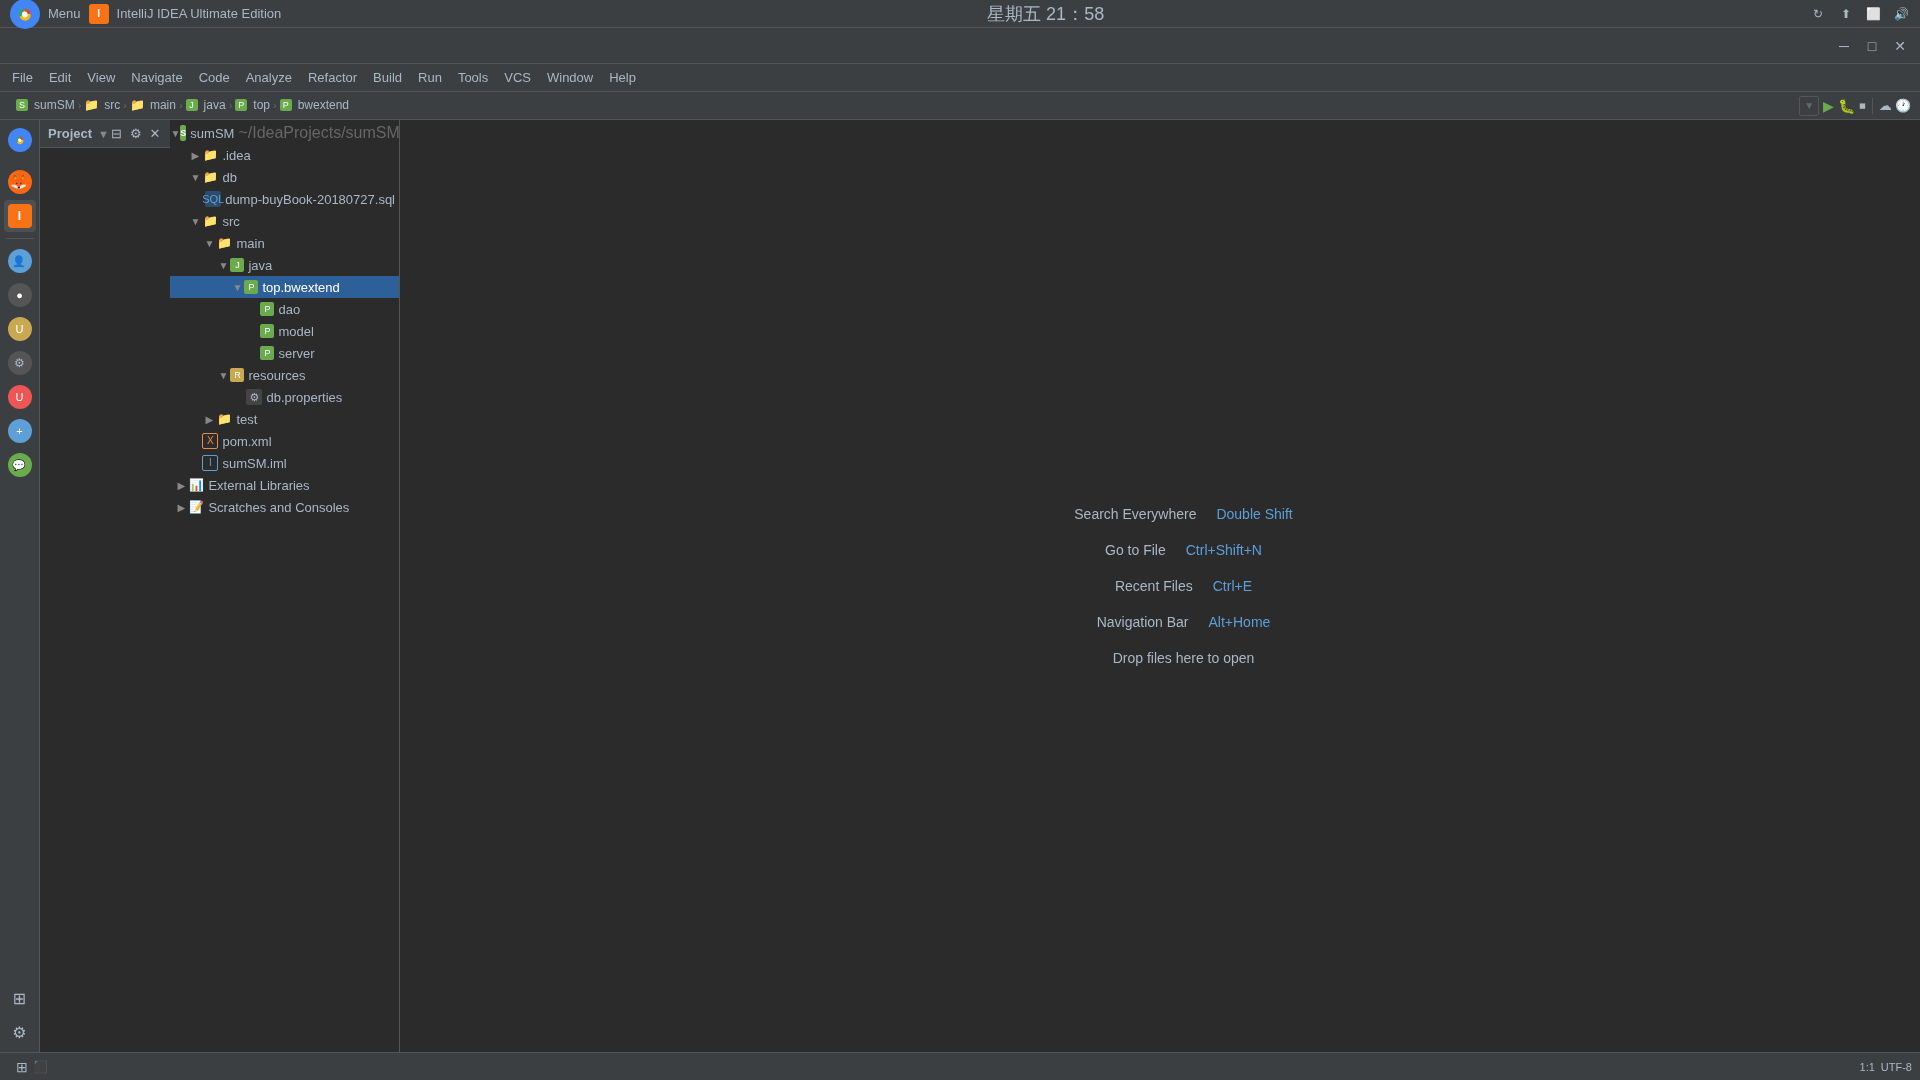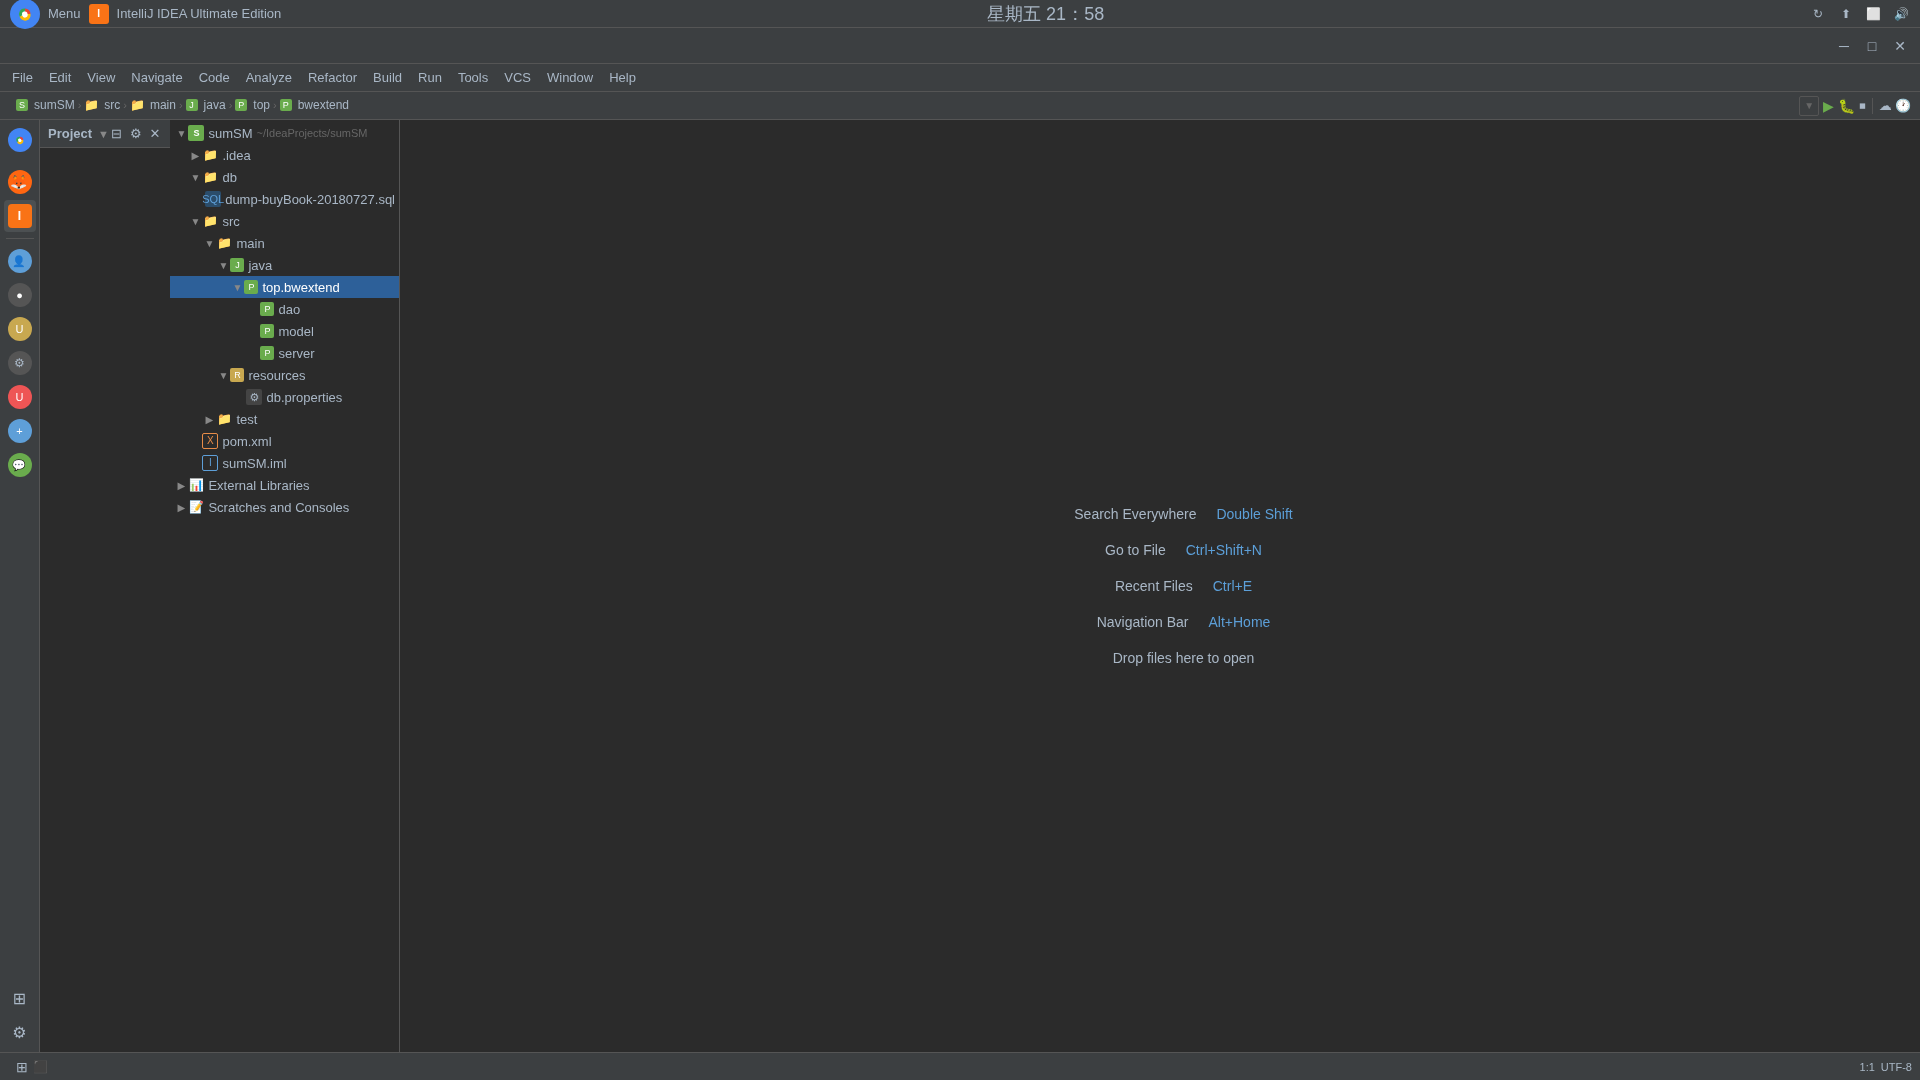--- a/index.html
+++ b/index.html
@@ -347,21 +347,21 @@
       </div>
     </div>
 
     <div id="project-tree">
 
       <div class="tree-item">
         <div class="tree-indent" style="width:4px;"></div>
         <span class="tree-arrow">▼</span>
         <span class="tree-icon" style="background:#6aac4d;width:16px;height:16px;border-radius:2px;color:white;font-size:9px;font-weight:bold;display:inline-flex;align-items:center;justify-content:center;">S</span>
         <span class="tree-label" style="color:#a9b7c6;">sumSM</span>
-        <span style="color:#666;font-size:11px;margin-left:4px;">~/IdeaProjects/sumSM</span>
+        <span style="color:#666;font-size:16px;margin-left:4px;">~/IdeaProjects/sumSM</span>
       </div>
 
       <div class="tree-item">
         <div class="tree-indent" style="width:18px;"></div>
         <span class="tree-arrow">▶</span>
         <span class="tree-icon folder-icon">📁</span>
         <span class="tree-label">.idea</span>
       </div>
 
       <div class="tree-item">

